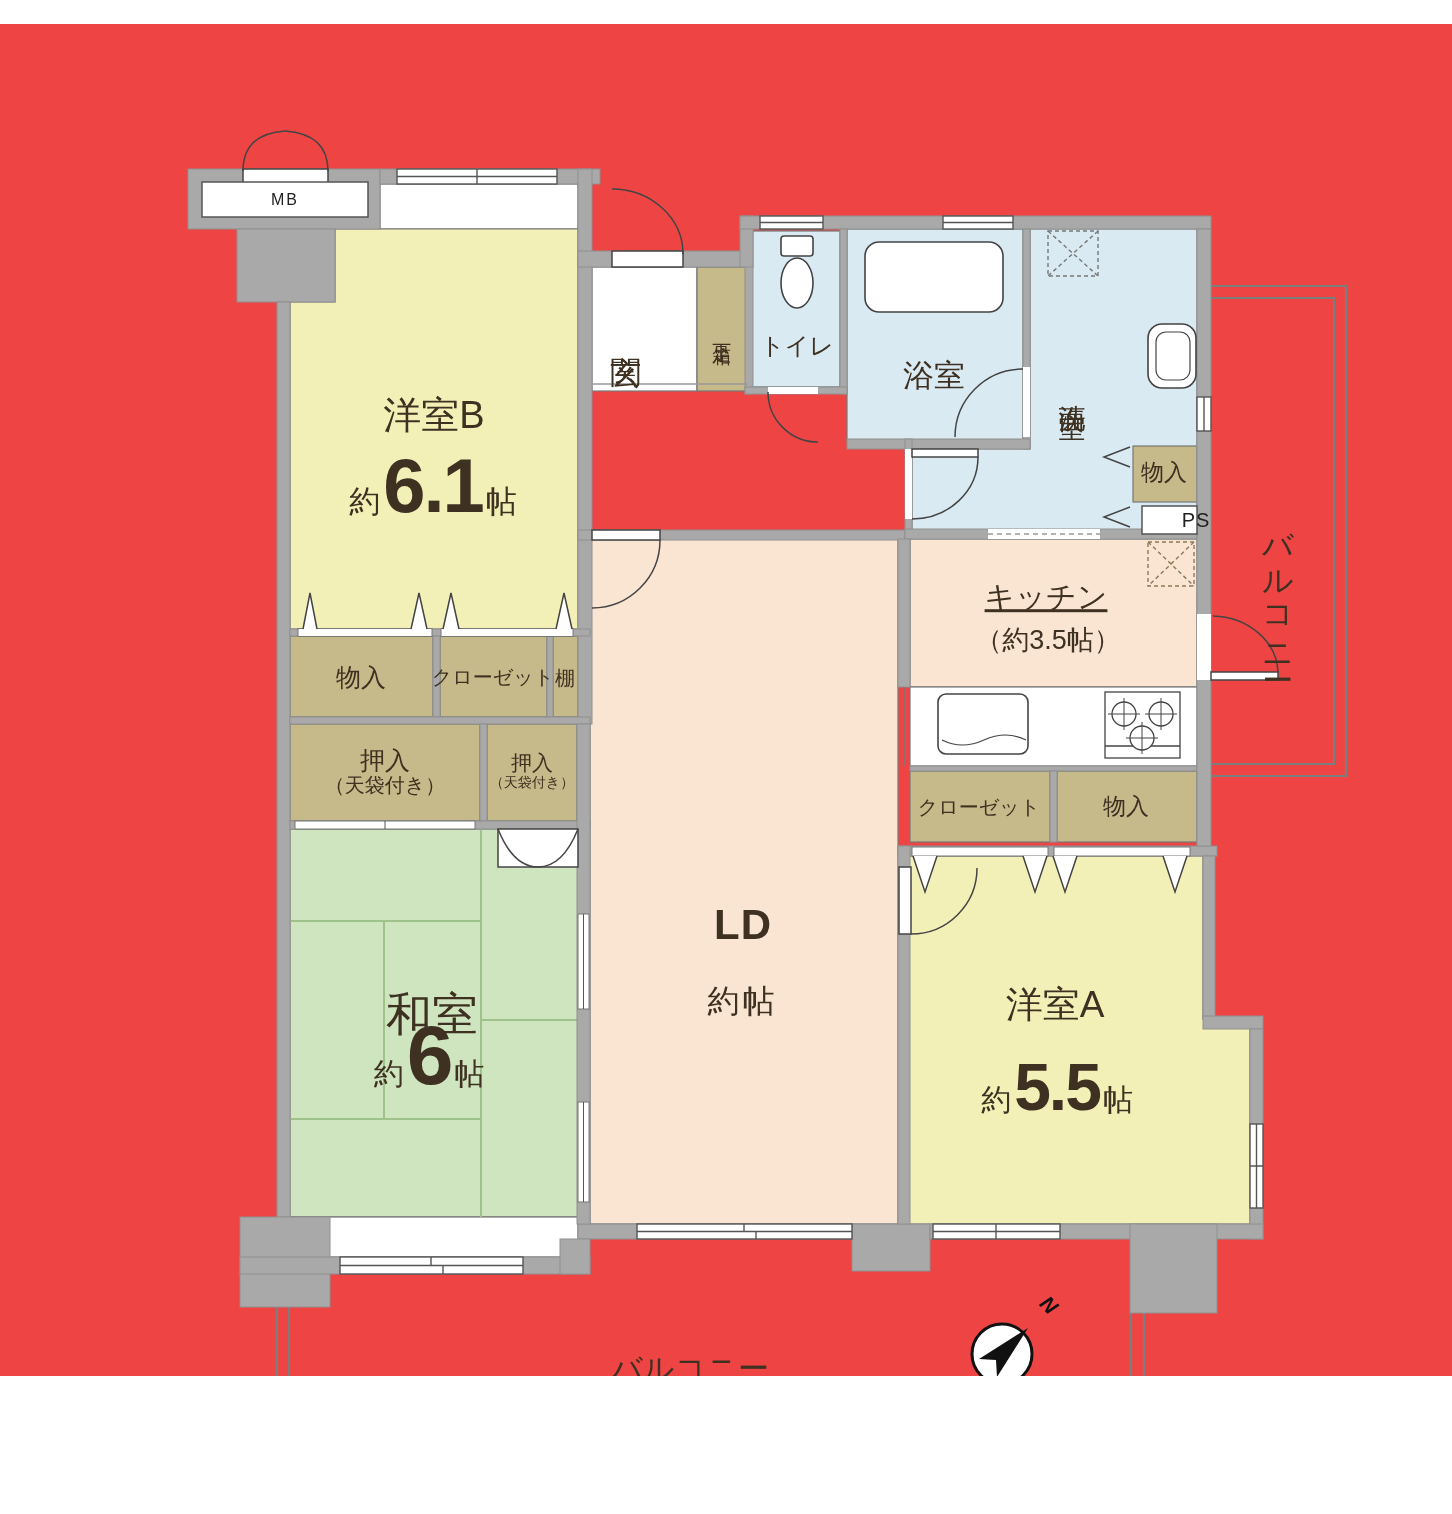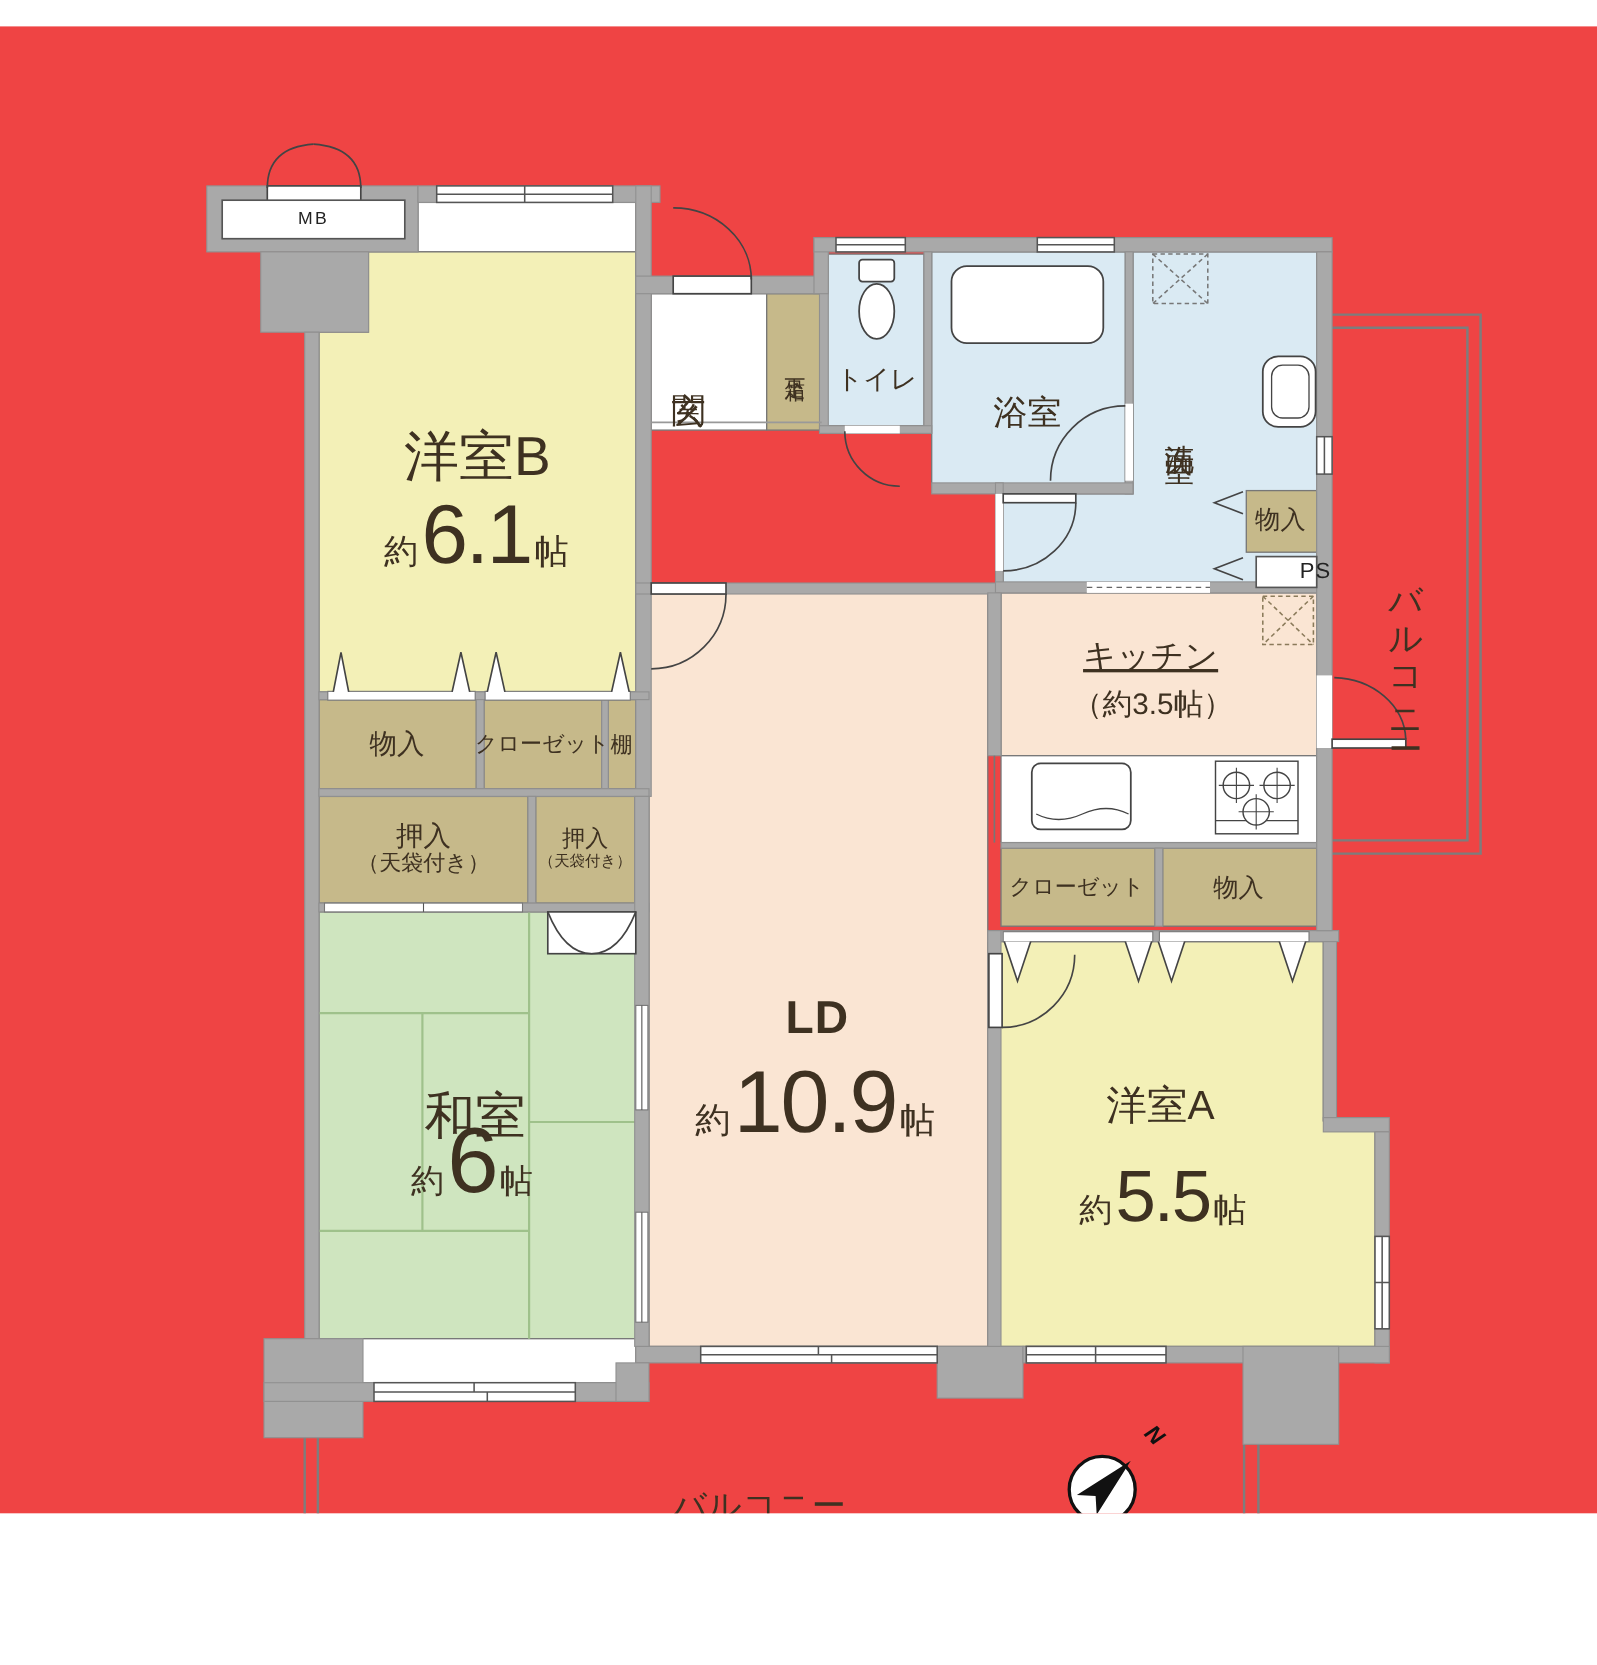--- a/index.html
+++ b/index.html
@@ -4,21 +4,21 @@
 <style>
   html,body{margin:0;padding:0;background:#ffffff;}
   #stage{position:relative;width:1452px;height:1352px;background:#ef4444;overflow:hidden;
          font-family:"Liberation Sans",sans-serif;margin-top:24px;}
   #plan-svg{position:absolute;left:0;top:0;}
   .lbl{position:absolute;transform:translate(-50%,-50%);color:#3e3121;white-space:nowrap;
        line-height:1.12;text-align:center;font-family:"Liberation Sans",sans-serif;}
   .v{writing-mode:vertical-rl;letter-spacing:3px;}
   .sizerow{display:flex;align-items:baseline;gap:3px;}
   .sizerow .approx,.sizerow .unit{font-size:31px;}
-  .sizerow .num{font-weight:400;letter-spacing:-2px;}
+  .sizerow .num{font-weight:700;letter-spacing:-2px;}
 </style>
 </head>
 <body>
 
 <div id="stage">
 
 <svg id="plan-svg" width="1452" height="1514" viewBox="0 0 1452 1514">
 
   <g fill="none" stroke="#7d7d7d" stroke-width="2.2">
     <path d="M1211,262 H1346 V752 H1211"></path>
@@ -248,21 +248,21 @@
   </g>
 
   <g>
     <circle cx="1002" cy="1330" r="30" fill="#ffffff" stroke="#111111" stroke-width="3"></circle>
     <polygon points="1028,1304 997,1353 996,1336 979,1335" fill="#111111"></polygon>
   </g>
 </svg>
 
   <div class="lbl" style="left:285px;top:176px;font-size:16px;color:#222;letter-spacing:2px;">MB</div>
 
-  <div class="lbl" style="left:434px;top:391px;font-size:50px;text-align:center;">洋室B</div>
+  <div class="lbl" style="left:434px;top:391px;font-size:38px;text-align:center;">洋室B</div>
   <div class="lbl sizerow" style="left:433px;top:462px;">
     <span class="approx">約</span>
     <span class="num" style="font-size:76px;">6.1</span>
     <span class="unit">帖</span>
   </div>
 
   <div class="lbl" style="left:361px;top:653px;font-size:25px;">物入</div>
   <div class="lbl" style="left:493px;top:653px;font-size:20px;">クローゼット</div>
   <div class="lbl" style="left:565px;top:654px;font-size:20px;">棚</div>
 
@@ -295,21 +295,20 @@
 
   <div class="lbl" style="left:1046px;top:573px;font-size:30px;text-decoration:underline;">キッチン</div>
   <div class="lbl" style="left:1048px;top:616px;font-size:27px;">（約3.5帖）</div>
 
   <div class="lbl" style="left:979px;top:783px;font-size:20px;">クローゼット</div>
   <div class="lbl" style="left:1126px;top:783px;font-size:23px;">物入</div>
 
   <div class="lbl" style="left:743px;top:901px;font-size:42px;letter-spacing:1px;font-weight:bold;">LD</div>
   <div class="lbl sizerow" style="left:741px;top:978px;">
     <span class="approx" style="font-size:32px;">約</span>
-    <span class="num" style="font-size:80px;">10.9</span>
     <span class="unit" style="font-size:32px;">帖</span>
   </div>
 
   <div class="lbl" style="left:1055px;top:981px;font-size:37px;">洋室A</div>
   <div class="lbl sizerow" style="left:1057px;top:1064px;">
     <span class="approx" style="font-size:30px;">約</span>
     <span class="num" style="font-size:66px;">5.5</span>
     <span class="unit" style="font-size:30px;">帖</span>
   </div>
 

